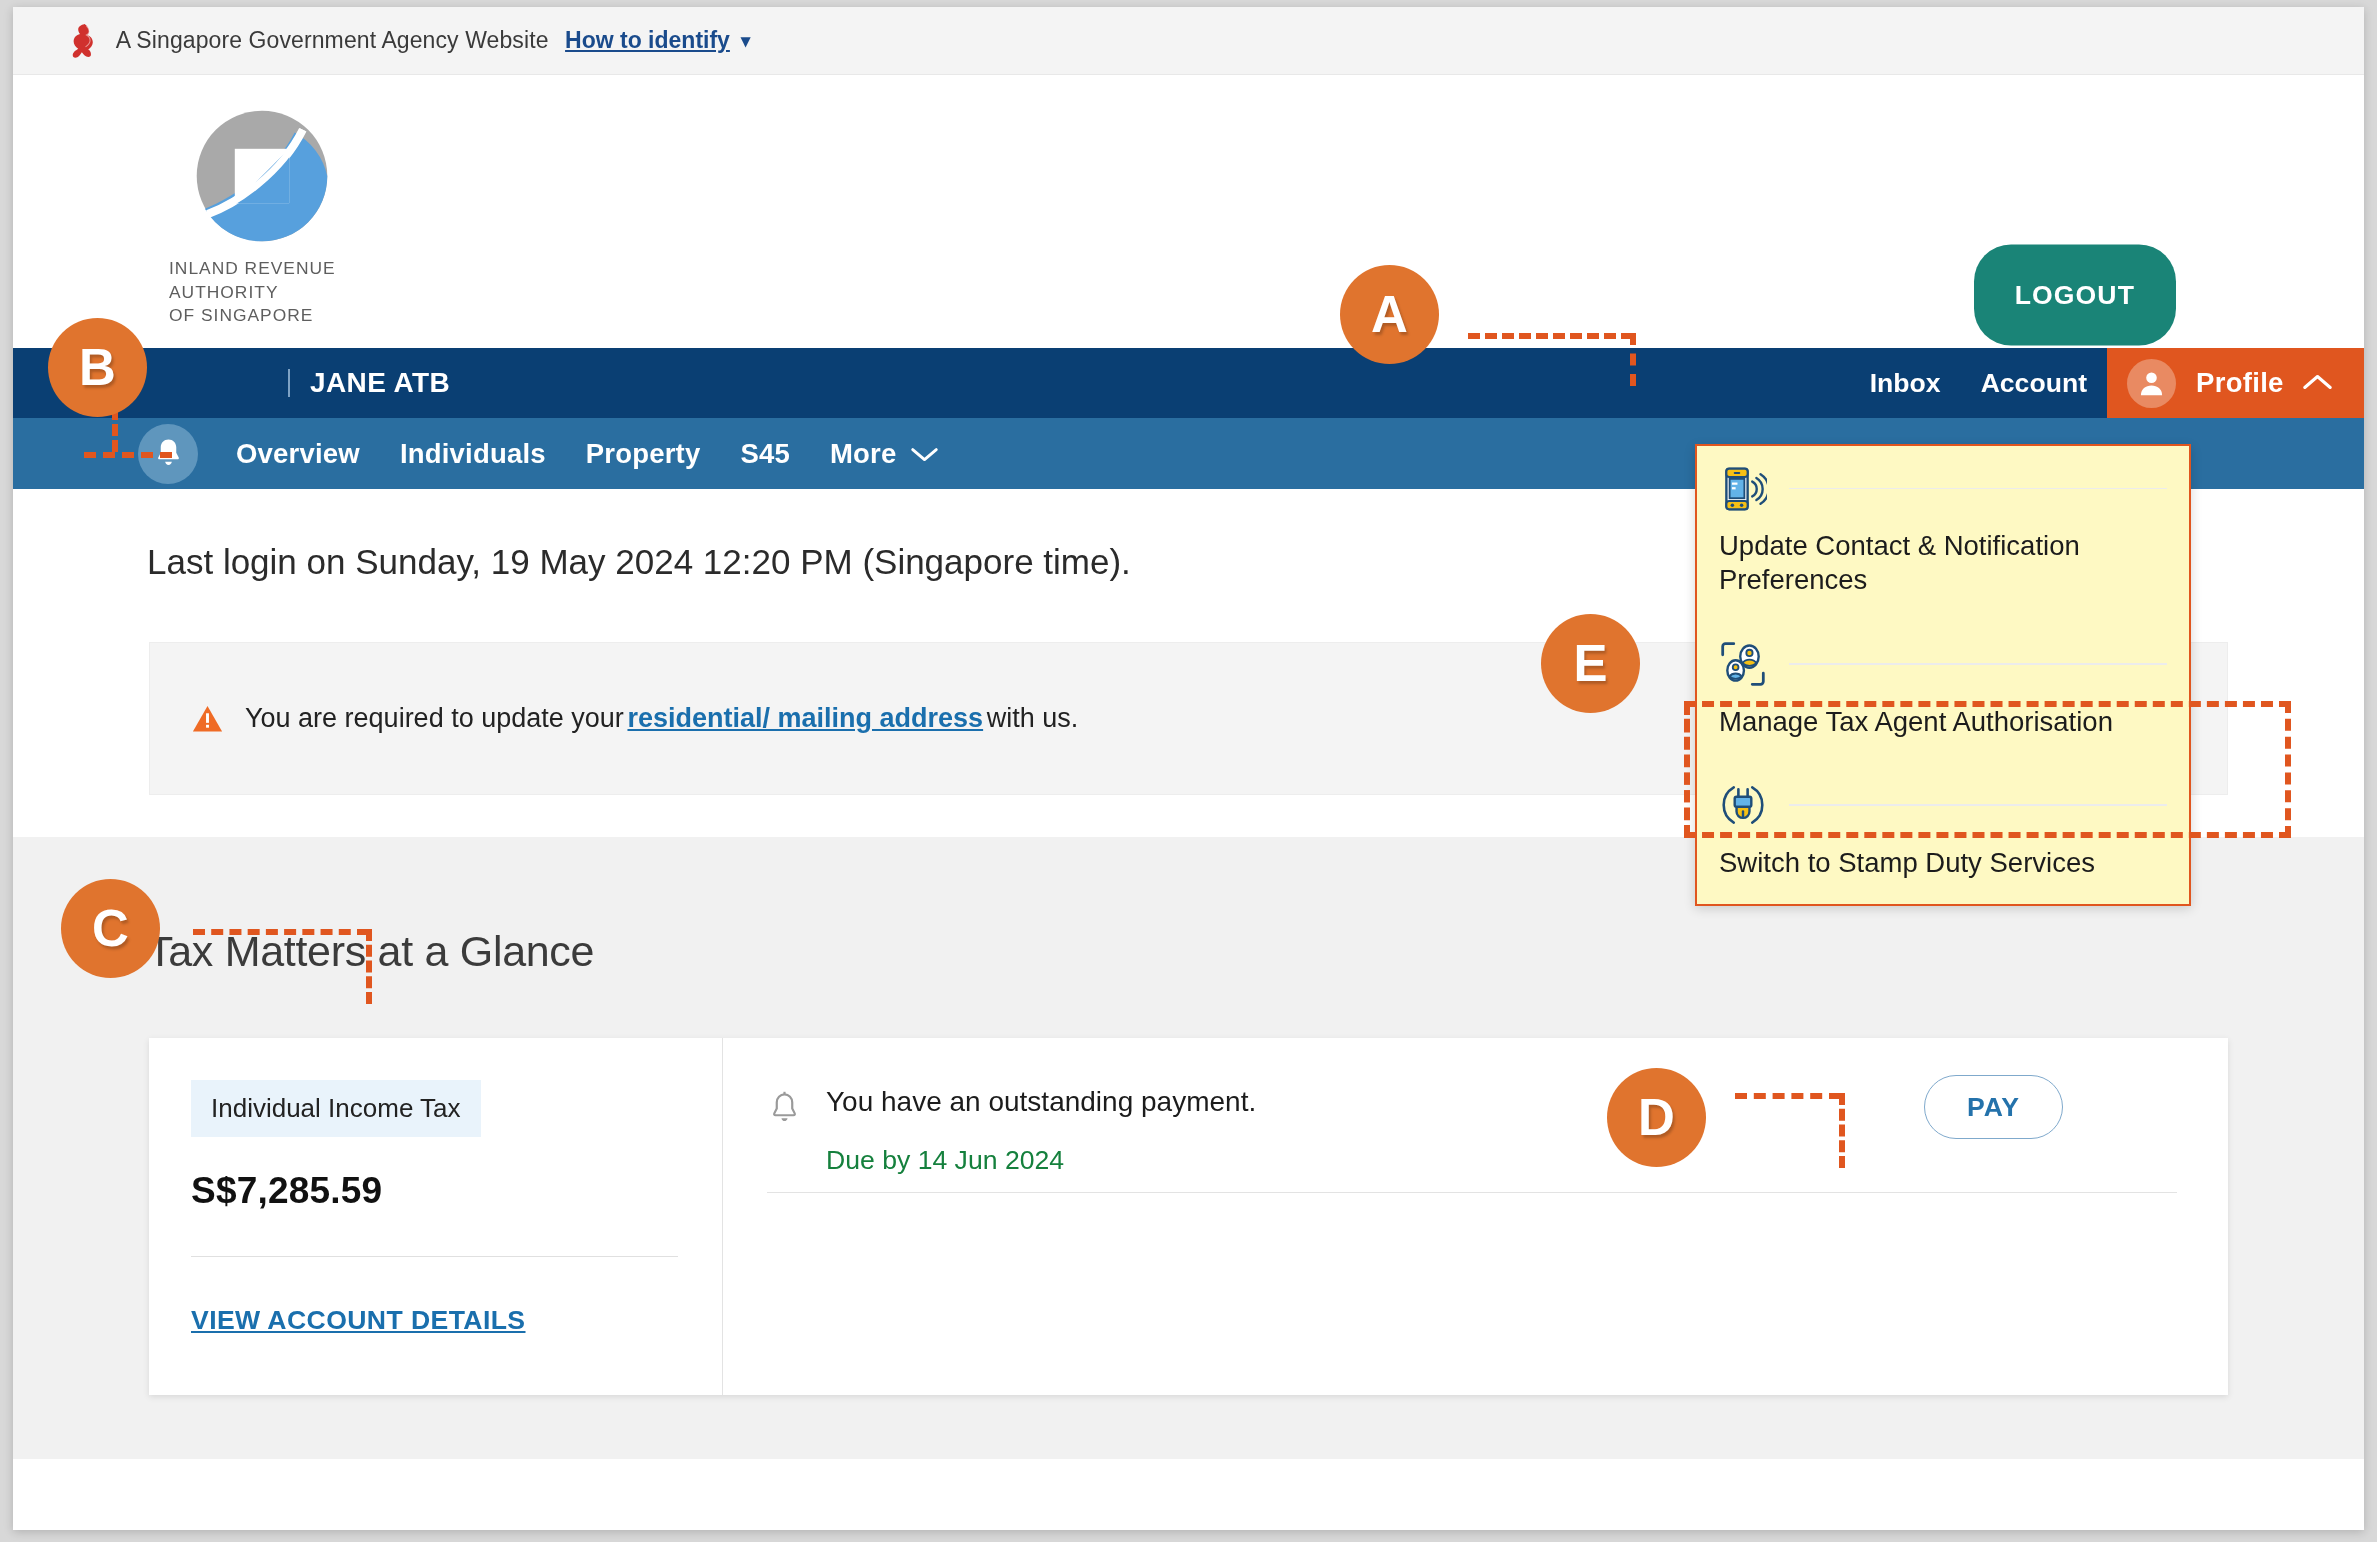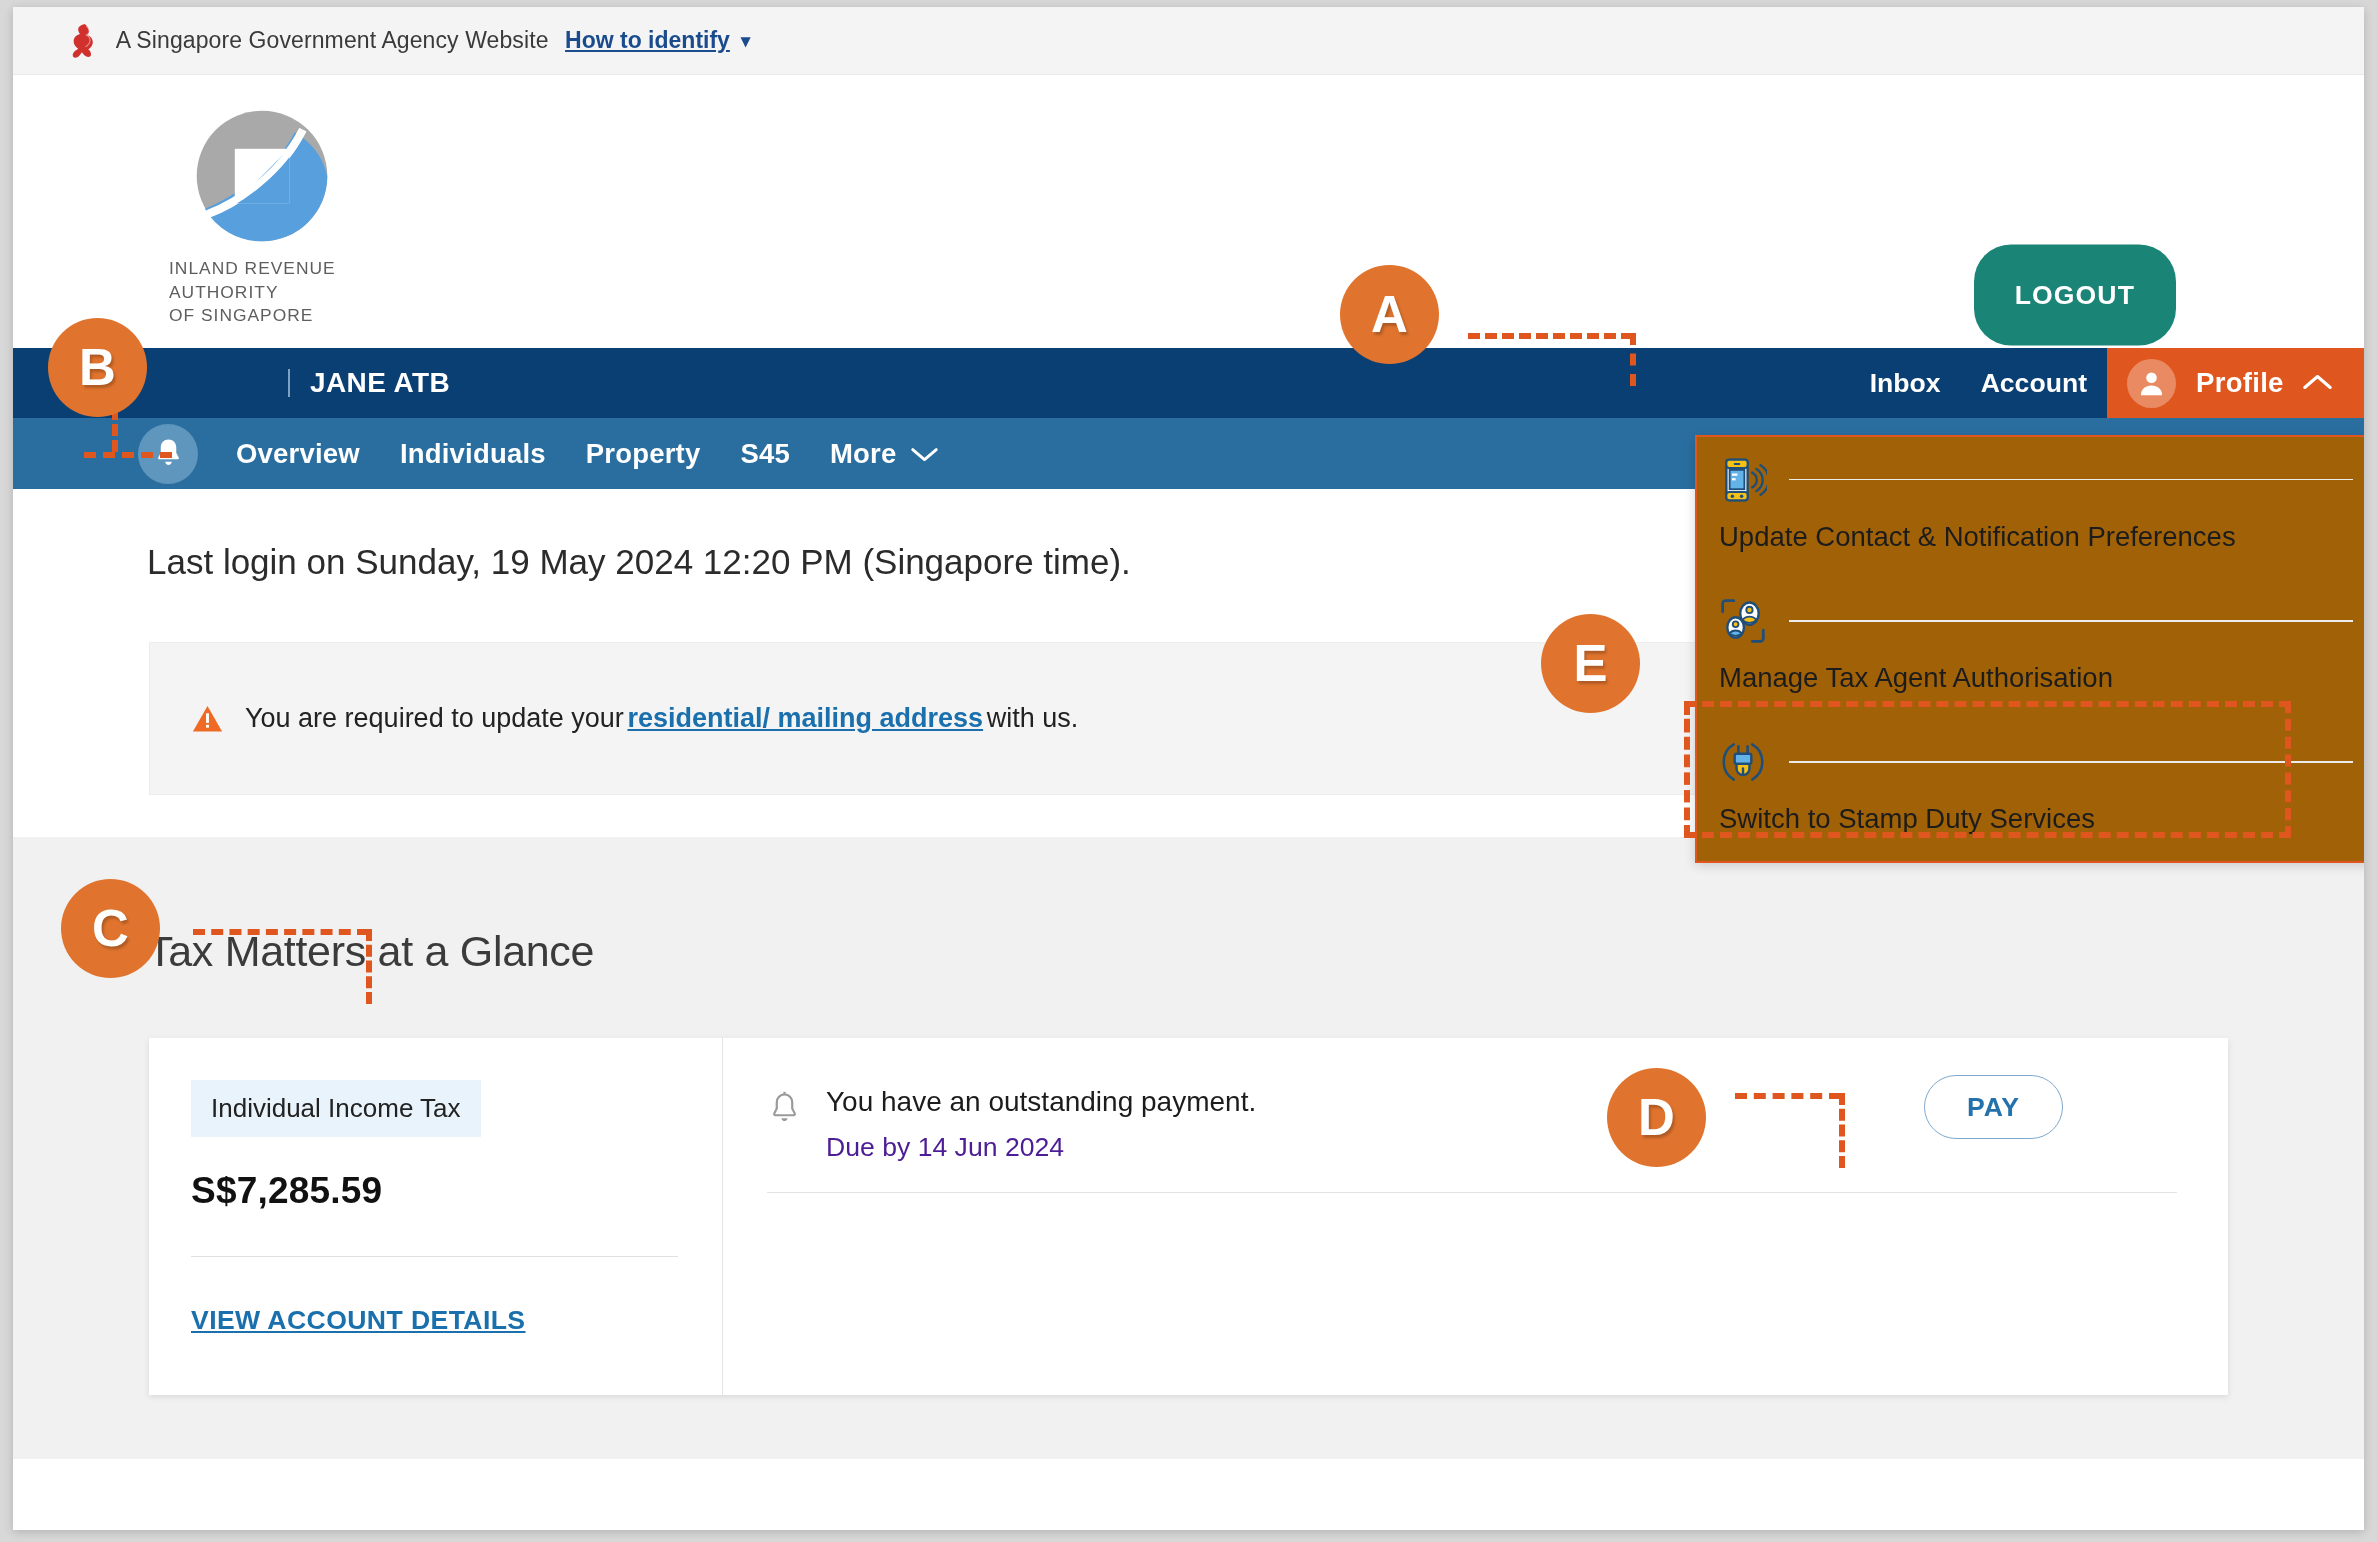--- a/index.html
+++ b/index.html
@@ -217,44 +217,44 @@
   .view-link {
     display: inline-block;
     margin-top: 48px;
     color: #1a6fad; font-size: 26.6px; font-weight: bold;
     text-decoration: underline; letter-spacing: 0.4px; cursor: pointer;
   }
   .card-right { flex: 1; padding: 48px 51px 38px 44px; position: relative; }
   .notice-row { display: flex; align-items: flex-start; }
   .bell-grey { width: 35px; height: 38px; margin-right: 24px; margin-top: 3.7px; flex:none; }
   .notice-main { font-size: 28px; color: #1c1c1c; }
-  .notice-sub  { font-size: 26.6px; color: #4c1d95; margin-top: 14px; }
+  .notice-sub  { font-size: 26.6px; color: #15803d; margin-top: 27px; }
   .pay-btn {
     position: absolute;
     right: 165px; top: 37px;
     border: 1.8px solid #7fa9cc;
     background: #fff;
     color: #2472ab;
     border-radius: 37px;
     padding: 15.6px 42px;
     font-size: 26.6px; font-weight: bold;
     letter-spacing: 0.9px; cursor: pointer;
     font-family: "Liberation Sans", sans-serif;
   }
   .right-rule {
     position: absolute; left: 44px; right: 51px; top: 154px;
     height: 0.9px; background: #e3e3e3;
   }
 
   
   .dropdown {
     position: absolute;
-    left: 1682px; top: 428px;
-    width: 682px;
-    background: #a16207;
+    left: 1682px; top: 437px;
+    width: 496px;
+    background: #fef9c3;
     border: 2.7px solid #e0561f;
     box-shadow: 0 2.7px 11px rgba(0,0,0,.16);
     z-index: 40;
   }
   .dd-item { padding: 18.3px 22px 24px 22px; cursor: pointer; }
   .dd-icon-row { display: flex; align-items: center; }
   .dd-icon { width: 48px; height: 48px; flex: none; }
   .dd-hr { flex: 1; height: 1.8px; background: #ececec; margin-left: 22px; }
   .dd-label {
     margin-top: 16.5px;

